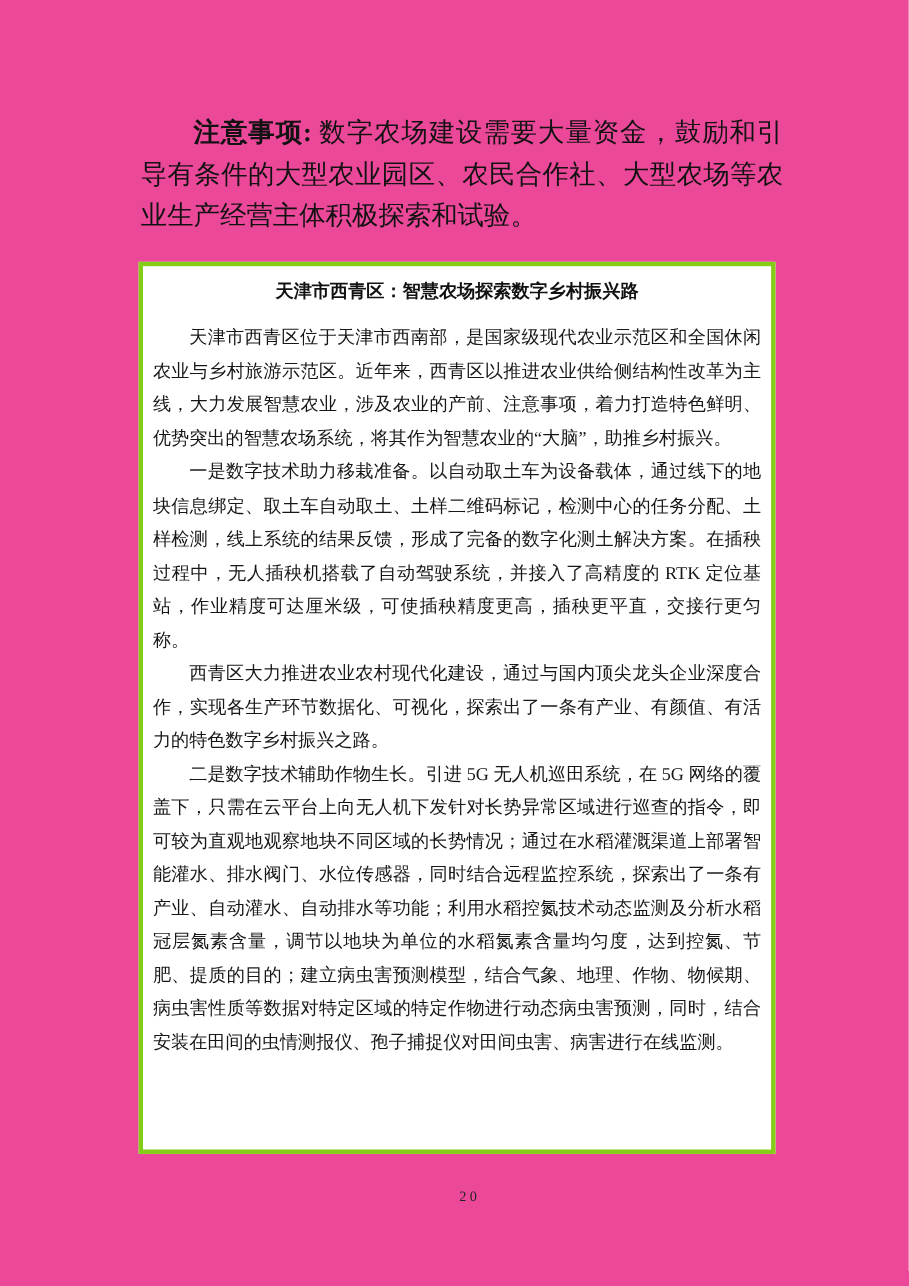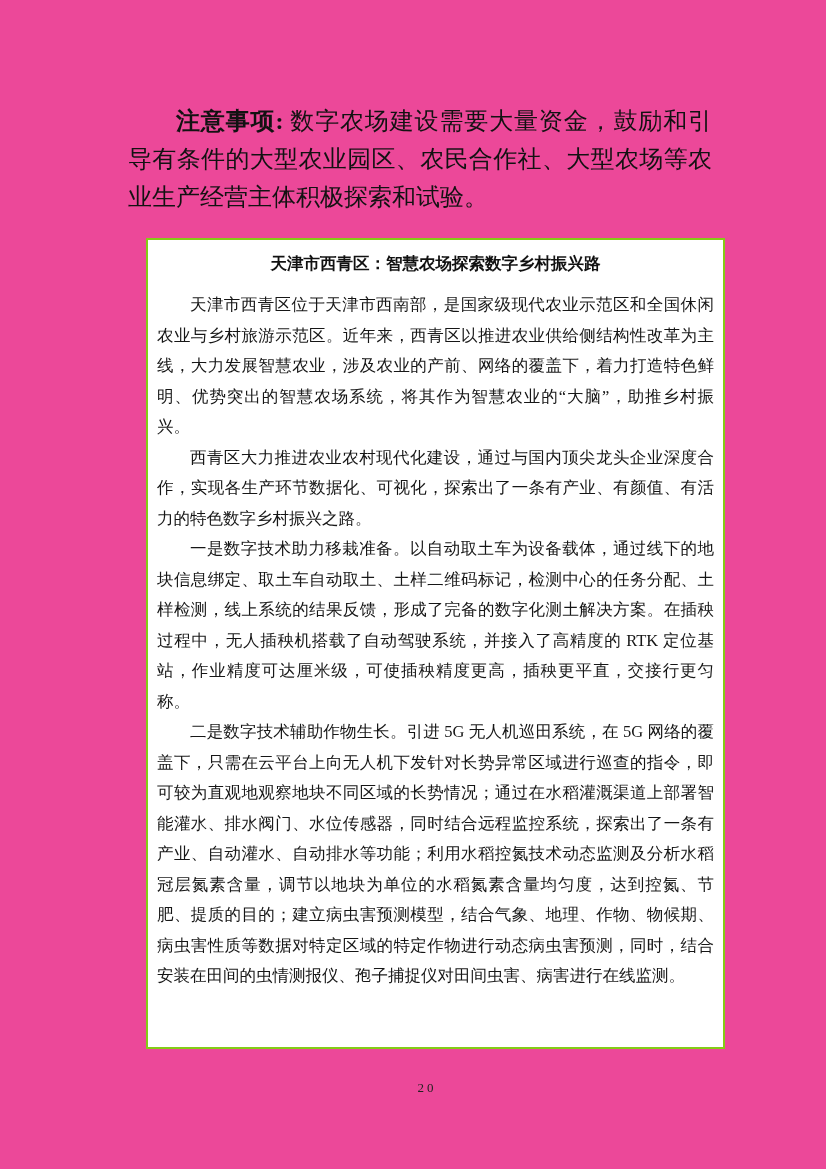--- a/index.html
+++ b/index.html
@@ -31,25 +31,24 @@
   .notice .notice-label {
     font-weight: 700;
   }
   .case-box {
     position: absolute;
     left: 126px;
     top: 238px;
     width: 579px;
     height: 811px;
     box-sizing: border-box;
-    border: 2px solid #84cc16;
+    border: 4px solid #84cc16;
     padding: 8px 9px 0 9px;
     overflow: hidden;
     background: #ffffff;
-    margin-left: 20px;
   }
   .box-title {
     margin: 2px 0 14px 0;
     font-family: "Liberation Sans", "DejaVu Sans", sans-serif;
     font-weight: 700;
     font-size: 16.5px;
     line-height: 26px;
     text-align: center;
     color: #111111;
   }
@@ -87,26 +86,26 @@
 <body>
 
 <div class="page">
 
   <p class="notice"><span class="notice-label">注意事项</span><span class="notice-label">: </span><span>数字农场建设需要大量资金，鼓励和引导有条件的大型农业园区、农民合作社、大型农场等农业生产经营主体积极探索和试验。</span></p>
 
   <div class="case-box">
     <div class="box-title">天津市西青区：智慧农场探索数字乡村振兴路</div>
 
     <div>
-      <p class="case-para">天津市西青区位于天津市西南部，是国家级现代农业示范区和全国休闲农业与乡村旅游示范区。近年来，西青区以推进农业供给侧结构性改革为主线，大力发展智慧农业，涉及农业的产前、网络的覆盖下，着力打造特色鲜明、优势突出的智慧农场系统，将其作为智慧农业的“大脑”，助推乡村振兴。</p>
+      <p class="case-para">天津市西青区位于天津市西南部，是国家级现代农业示范区和全国休闲农业与乡村旅游示范区。近年来，西青区以推进农业供给侧结构性改革为主线，大力发展智慧农业，涉及农业的产前、注意事项，着力打造特色鲜明、优势突出的智慧农场系统，将其作为智慧农业的“大脑”，助推乡村振兴。</p>
     </div>
 
     <div>
+      <p class="case-para">一是数字技术助力移栽准备。以自动取土车为设备载体，通过线下的地块信息绑定、取土车自动取土、土样二维码标记，检测中心的任务分配、土样检测，线上系统的结果反馈，形成了完备的数字化测土解决方案。在插秧过程中，无人插秧机搭载了自动驾驶系统，并接入了高精度的 RTK 定位基站，作业精度可达厘米级，可使插秧精度更高，插秧更平直，交接行更匀称。</p>
       <p class="case-para">西青区大力推进农业农村现代化建设，通过与国内顶尖龙头企业深度合作，实现各生产环节数据化、可视化，探索出了一条有产业、有颜值、有活力的特色数字乡村振兴之路。</p>
-      <p class="case-para">一是数字技术助力移栽准备。以自动取土车为设备载体，通过线下的地块信息绑定、取土车自动取土、土样二维码标记，检测中心的任务分配、土样检测，线上系统的结果反馈，形成了完备的数字化测土解决方案。在插秧过程中，无人插秧机搭载了自动驾驶系统，并接入了高精度的 RTK 定位基站，作业精度可达厘米级，可使插秧精度更高，插秧更平直，交接行更匀称。</p>
       <p class="case-para">二是数字技术辅助作物生长。引进 5G 无人机巡田系统，在 5G 网络的覆盖下，只需在云平台上向无人机下发针对长势异常区域进行巡查的指令，即可较为直观地观察地块不同区域的长势情况；通过在水稻灌溉渠道上部署智能灌水、排水阀门、水位传感器，同时结合远程监控系统，探索出了一条有产业、自动灌水、自动排水等功能；利用水稻控氮技术动态监测及分析水稻冠层氮素含量，调节以地块为单位的水稻氮素含量均匀度，达到控氮、节肥、提质的目的；建立病虫害预测模型，结合气象、地理、作物、物候期、病虫害性质等数据对特定区域的特定作物进行动态病虫害预测，同时，结合安装在田间的虫情测报仪、孢子捕捉仪对田间虫害、病害进行在线监测。</p>
 
     </div>
   </div>
 
   <div class="page-num">20</div>
 
 </div>
 
 </body></html>

